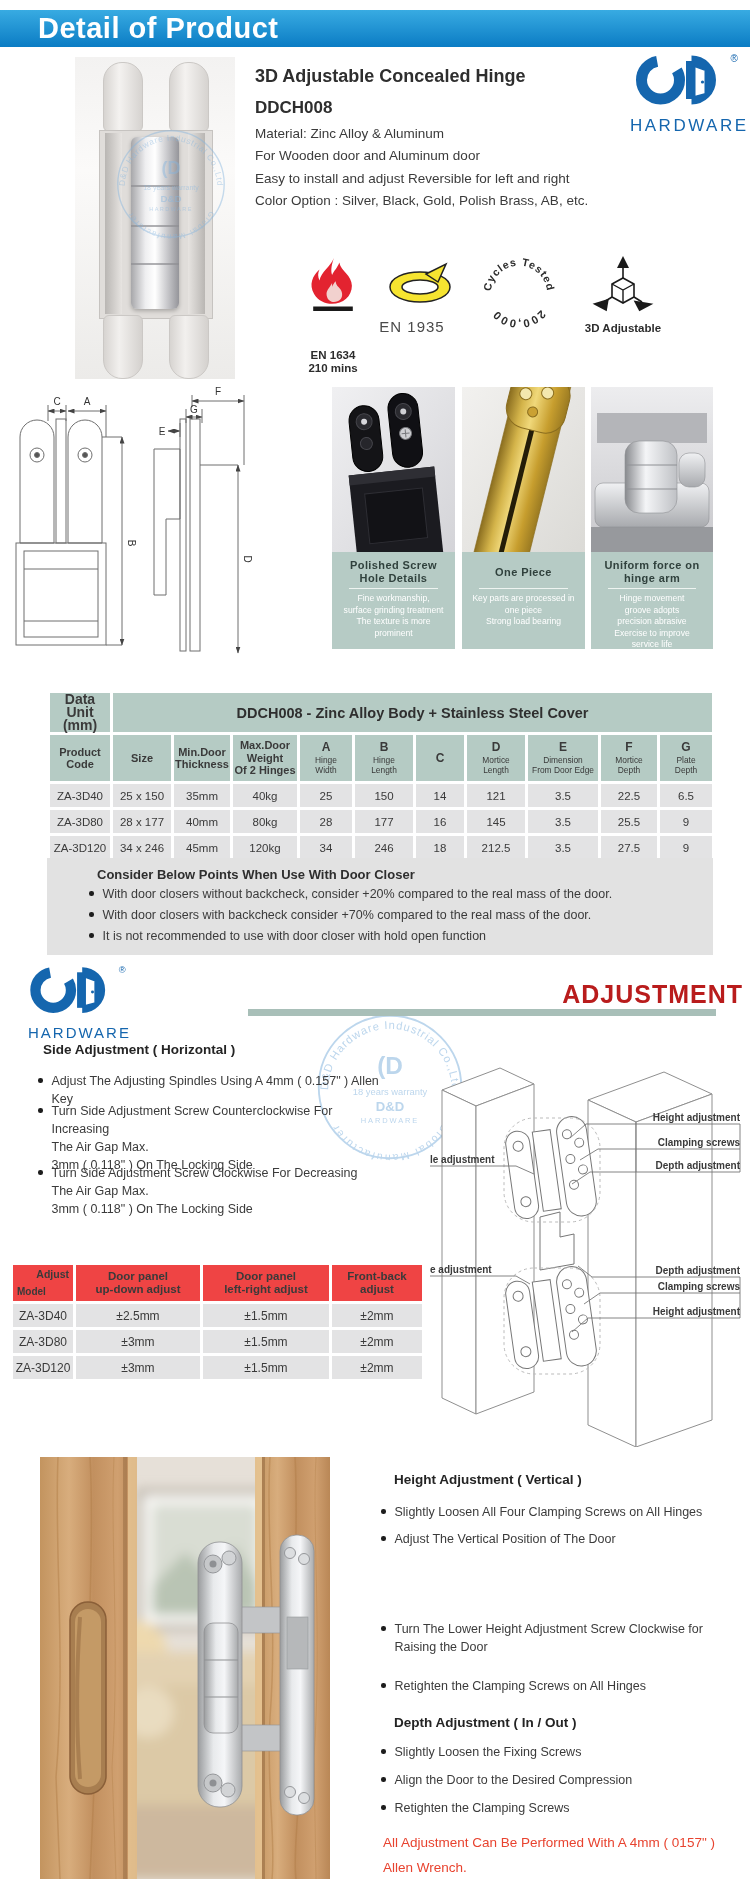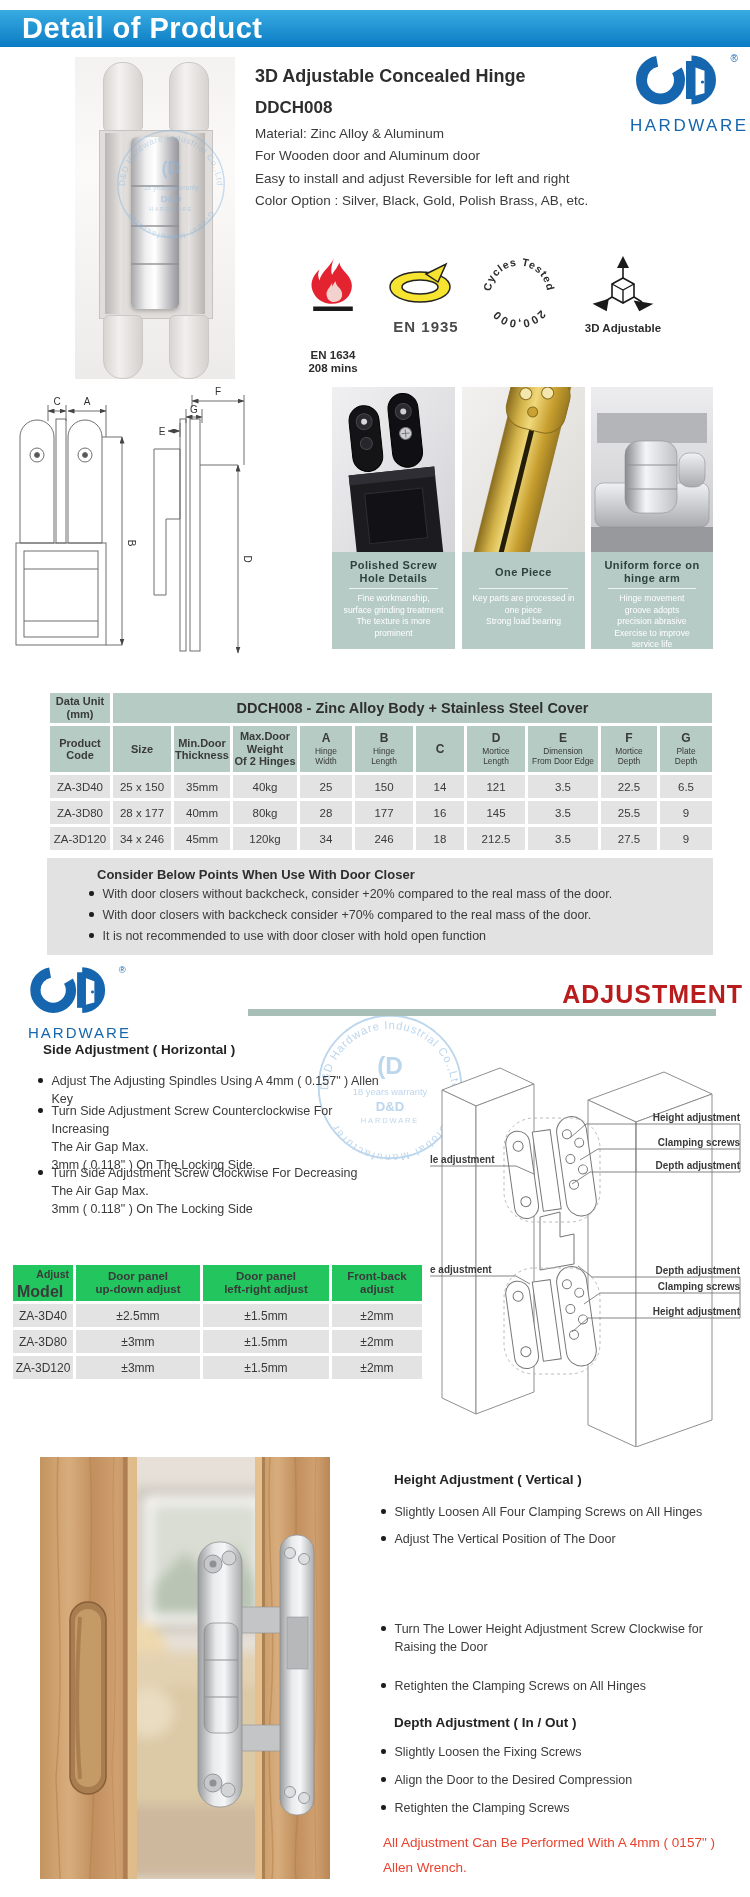--- a/index.html
+++ b/index.html
@@ -2,21 +2,21 @@
 <html><head>
 <meta charset="utf-8">
 <style>
   html,body{margin:0;padding:0;background:#fff;}
   .page{position:relative;width:750px;height:1897px;background:#fff;overflow:hidden;
         font-family:"Liberation Sans",sans-serif;color:#3b3b3b;}
   .abs{position:absolute;}
   .pre{white-space:pre-line;}
   
   .banner{left:0;top:10px;width:750px;height:37px;background:linear-gradient(180deg,#38abe2,#0b7cc4);}
-  .banner .t{padding-left:22px;line-height:36px;font-size:29px;font-weight:bold;color:#fff;letter-spacing:.5px;}
+  .banner .t{padding-left:38px;line-height:36px;font-size:29px;font-weight:bold;color:#fff;letter-spacing:.5px;}
   
   .photo{left:75px;top:57px;width:160px;height:322px;background:linear-gradient(180deg,#f3f2f1,#fbfaf9 35%,#ecebe9);}
   .cap{position:absolute;width:38px;height:68px;border-radius:19px 19px 6px 6px;
        background:linear-gradient(90deg,#d7d4d1,#f4f2f0 40%,#d6d3d0);border:1px solid #cbc8c5;}
   .capb{position:absolute;width:38px;height:62px;border-radius:6px 6px 19px 19px;
        background:linear-gradient(90deg,#d7d4d1,#f2f0ee 40%,#d4d1ce);border:1px solid #cbc8c5;}
   .plate{position:absolute;left:24px;top:73px;width:112px;height:187px;background:#e0ddda;border:1px solid #c6c3c0;}
   .rail{position:absolute;top:76px;width:17px;height:181px;background:linear-gradient(90deg,#b9b6b3,#e7e4e1);}
   .knuckle{position:absolute;left:56px;top:80px;width:48px;height:172px;border-radius:6px;
        background:linear-gradient(90deg,#a7a7aa,#eeeef0 30%,#ffffff 50%,#d0d0d3 72%,#95959a);
@@ -34,33 +34,33 @@
   
   .cardcap{background:#b6cbc5;padding:7px 4px 0 4px;box-sizing:border-box;}
   .cardcap .ct{font-size:11px;font-weight:bold;color:#30413d;text-align:center;letter-spacing:.4px;line-height:13px;min-height:26px;}
   .cardcap .dv{width:78%;height:1px;background:#eef4f1;margin:3px auto 4px auto;}
   .cardcap .cb{font-size:8.6px;color:#fff;text-align:center;line-height:11.5px;}
   
   table{border-collapse:separate;border-spacing:3px;table-layout:fixed;}
   .spec-table{left:47px;top:690px;width:668px;font-size:11.5px;}
   .spec-table td{background:#e3e3e4;text-align:center;vertical-align:middle;padding:0;color:#3a3a3a;}
   .spec-table .h1 td{background:#b5cbc4;height:30px;}
-  .spec-table .h1 .corner{font-size:11px;font-weight:bold;line-height:13px;}
+  .spec-table .h1 .corner{font-size:14px;font-weight:bold;line-height:13px;}
   .spec-table .h1 .ttl{font-size:14.5px;font-weight:bold;color:#2f2f2f;}
   .spec-table .h2 td{background:#b5cbc4;height:46px;}
   .spec-table .cm{font-weight:bold;font-size:11px;line-height:12.5px;}
   .spec-table .cl{font-weight:bold;font-size:12px;line-height:13px;}
   .spec-table .cs{font-size:8.4px;line-height:9.5px;margin-top:2px;}
   .spec-table .dr td{height:23px;}
   .adj-table{left:10px;top:1262px;width:415px;font-size:12px;}
   .adj-table td{background:#e3e3e4;text-align:center;vertical-align:middle;padding:0;color:#3a3a3a;}
-  .adj-table .h td{background:#22c55e;height:36px;font-weight:bold;font-size:11.5px;line-height:13px;}
+  .adj-table .h td{background:#ef4444;height:36px;font-weight:bold;font-size:11.5px;line-height:13px;}
   .adj-table .corner{position:relative;background:#b5cbc4 linear-gradient(to bottom right,transparent calc(50% - .7px),#7d928c calc(50% - .7px),#7d928c calc(50% + .7px),transparent calc(50% + .7px));}
   .adj-table .corner .a1{position:absolute;top:3px;right:4px;font-size:10.5px;font-weight:bold;}
-  .adj-table .corner .a2{position:absolute;bottom:3px;left:4px;font-size:16px;font-weight:bold;}
+  .adj-table .corner .a2{position:absolute;bottom:3px;left:4px;font-size:10px;font-weight:bold;}
   .adj-table .r td{height:23px;}
   
   .notebox{left:47px;top:858px;width:666px;height:97px;background:#e2e2e2;}
   .notebox .nt{position:absolute;left:50px;top:9px;font-size:13px;font-weight:bold;color:#2e2e2e;}
   
   .bullet{position:absolute;display:flex;}
   .bullet .dot{width:4.5px;height:4.5px;border-radius:50%;background:#1d1d1d;margin:6px 9px 0 0;flex:none;}
   .bullet .tx{font-size:12.5px;line-height:1.45;color:#3b3b3b;}
   .h3{position:absolute;font-size:13.5px;font-weight:bold;color:#242424;}
   .adjheading{left:450px;top:980px;width:293px;text-align:right;font-size:25px;font-weight:bold;color:#b91c1c;letter-spacing:1px;}
@@ -126,28 +126,28 @@
     <div class="brandname" style="font-size:17px;">HARDWARE</div>
   </div>
 
   <svg class="abs" style="left:306px;top:256px;" width="54" height="56" viewBox="0 0 60 62">
     <path d="M31 2 C27 12 17 17 15 27 C13 23 13 19 15 15 C7 22 3 32 9 42 C13 49 21 53 29 53 C41 53 51 45 51 33 C51 21 39 17 37 7 C35 13 31 16 29 21 C27 15 29 8 31 2 Z" fill="#e32330"></path>
     <path d="M29 30 C26 36 22 38 23 44 C24 49 28 51 31 51 C37 51 41 47 40 41 C39 35 33 34 33 28 C31 30 30 32 29 34 Z" fill="#f5f0ea" opacity=".85"></path>
     <rect x="8" y="56" width="44" height="5" fill="#1a1a1a"></rect>
   </svg>
   <div class="abs certlab" style="left:288px;top:314px;width:90px;margin-top:35px;">
     <div>EN 1634</div>
-    <div>208 mins</div>
+    <div>210 mins</div>
   </div>
 
   <svg class="abs" style="left:386px;top:262px;" width="68" height="48" viewBox="0 0 68 48">
     <path d="M34 10 C50 10 64 16 64 25 C64 34 50 40 34 40 C18 40 4 34 4 25 C4 16 18 10 34 10 Z M34 18 C24 18 16 21 16 25 C16 29 24 32 34 32 C44 32 52 29 52 25 C52 21 44 18 34 18 Z" fill="#f6e430" stroke="#222" stroke-width="1.5" fill-rule="evenodd"></path>
     <polygon points="40,12 60,2 52,20" fill="#f6e430" stroke="#222" stroke-width="1.5"></polygon>
   </svg>
-  <div class="abs en1935lab" style="left:388px;top:318px;width:76px;font-weight:bold;">EN 1935</div>
+  <div class="abs en1935lab" style="left:374px;top:318px;width:76px;">EN 1935</div>
 
   <svg class="abs" style="left:482px;top:252px;" width="74" height="76" viewBox="0 0 76 76">
     <defs>
       <path id="cyc-top" d="M 9,42 A 29,29 0 0 1 67,42"></path>
       <path id="cyc-bot" d="M 67,40 A 29,29 0 0 1 9,40"></path>
     </defs>
     <text font-size="11" font-weight="bold" fill="#2b2b2b" letter-spacing="1"><textPath href="#cyc-top" startOffset="50%" text-anchor="middle">Cycles Tested</textPath></text>
     <text font-size="11.5" font-weight="bold" fill="#2b2b2b" letter-spacing="1.5"><textPath href="#cyc-bot" startOffset="50%" text-anchor="middle">200,000</textPath></text>
   </svg>
 

